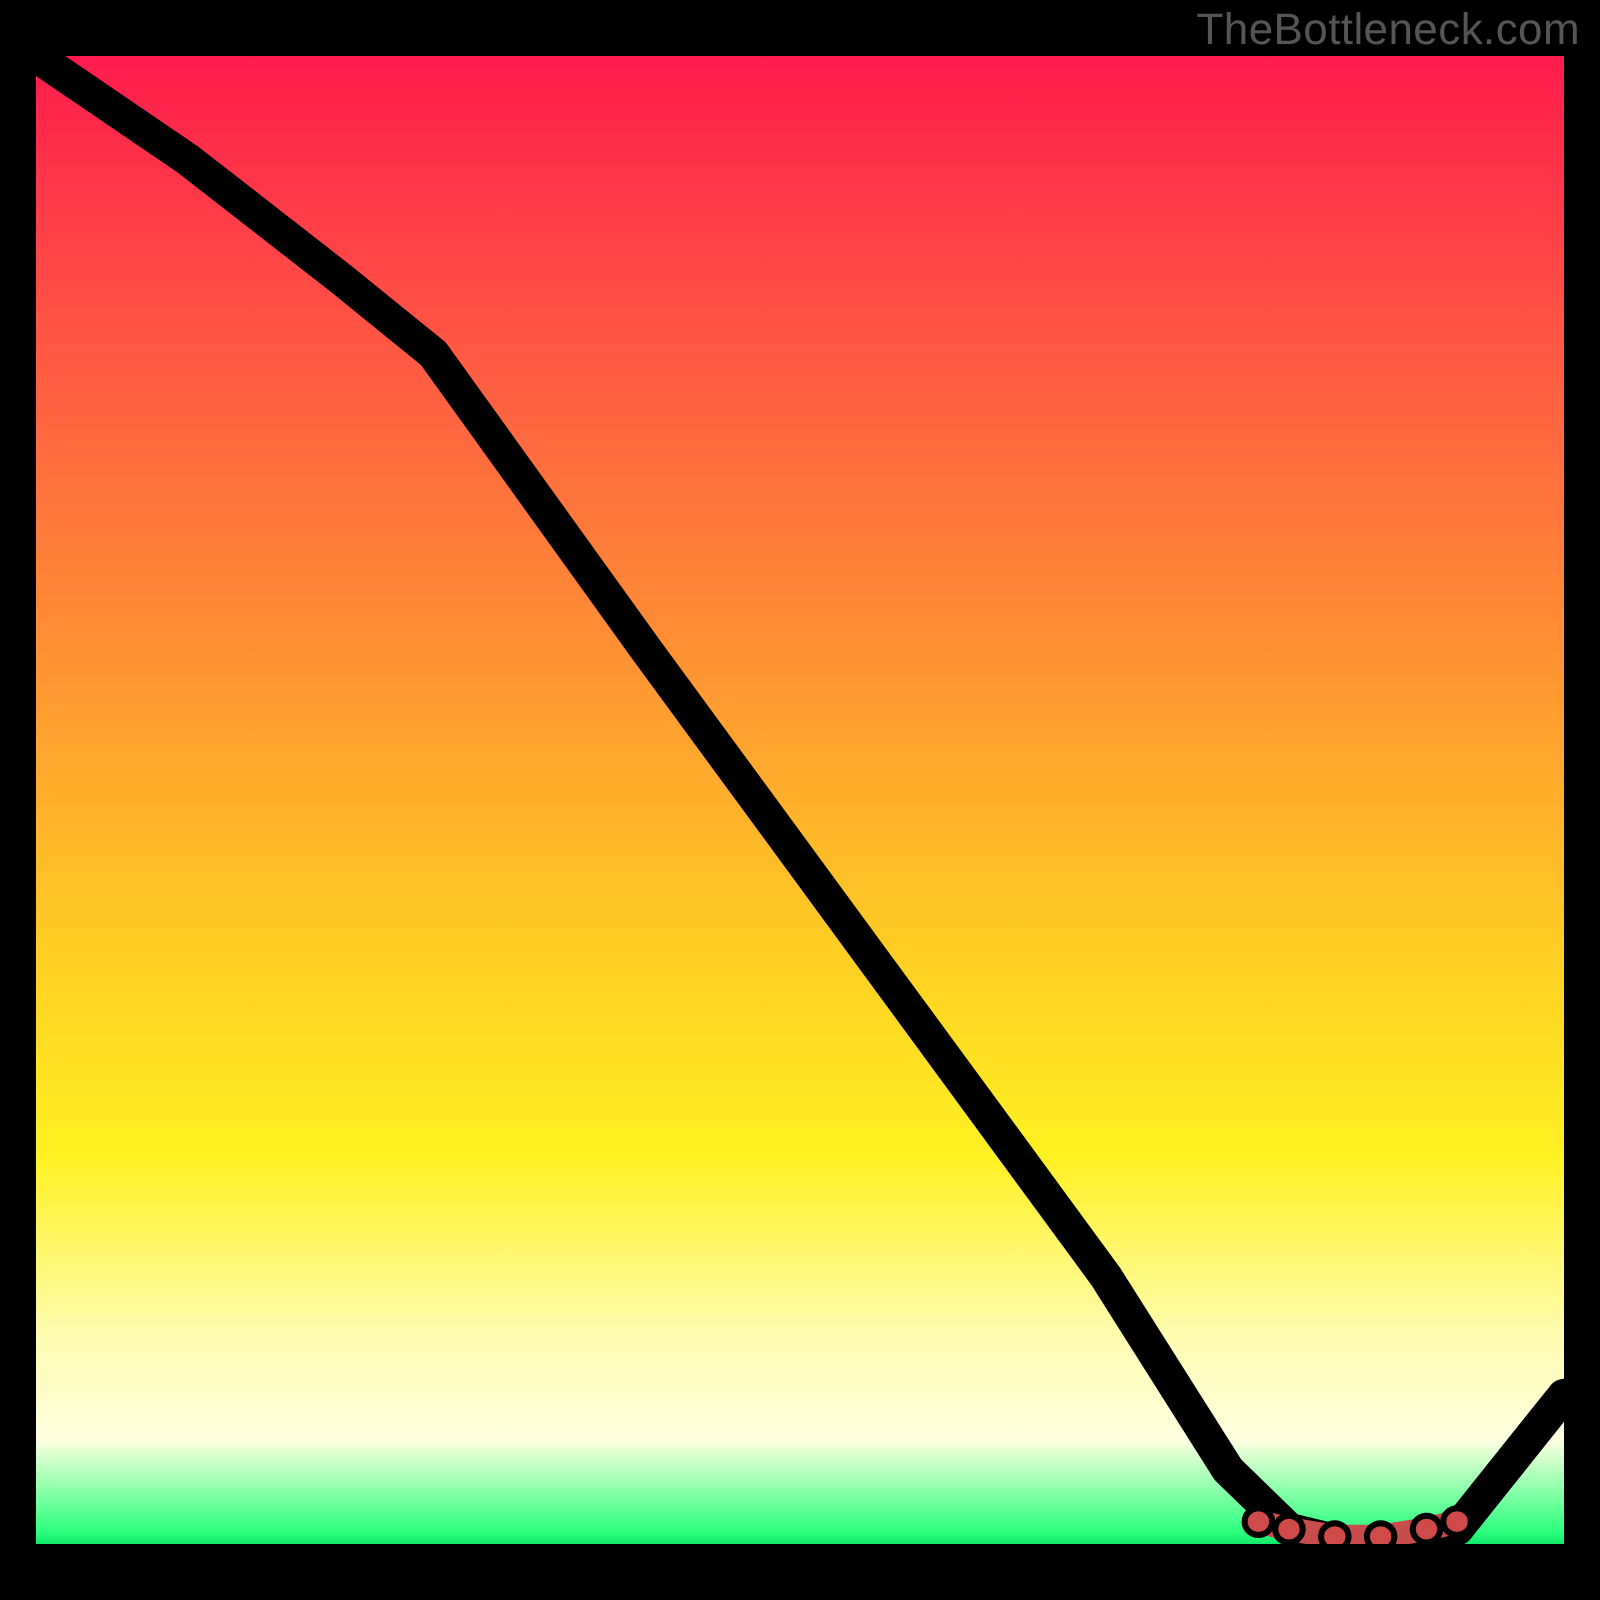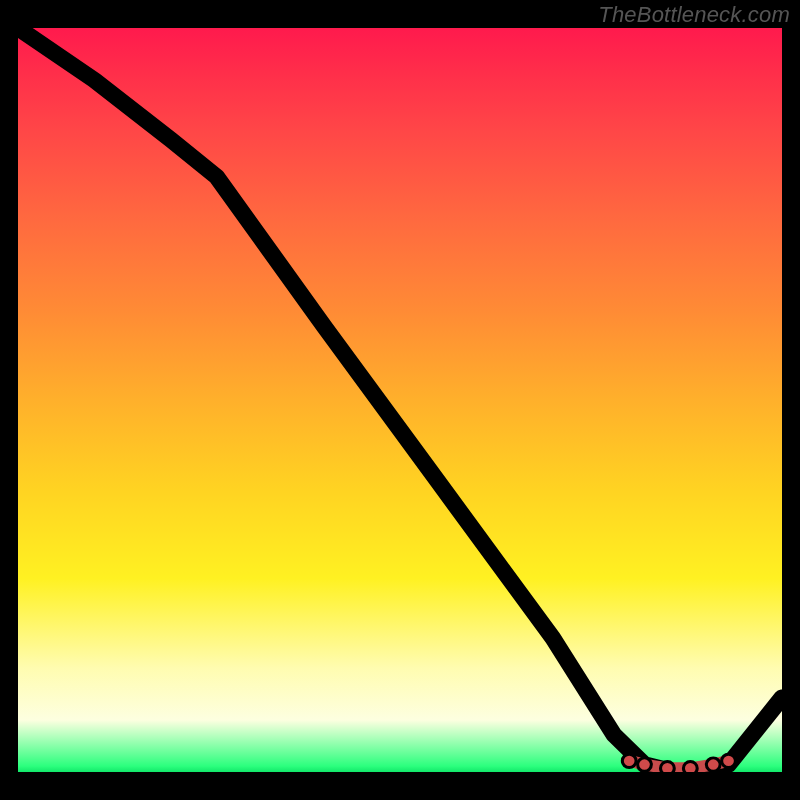--- a/index.html
+++ b/index.html
@@ -8,21 +8,20 @@
     width: 800px;
     height: 800px;
     background: #000;
     font-family: Arial, Helvetica, sans-serif;
     overflow: hidden;
   }
   .chart-wrap {
     position: relative;
     width: 800px;
     height: 684px;
-    font-style: italic;
   }
   .attribution {
     position: absolute;
     top: 2px;
     right: 10px;
     color: #555;
     font-size: 22px;
     letter-spacing: 0.2px;
     z-index: 10;
   }

